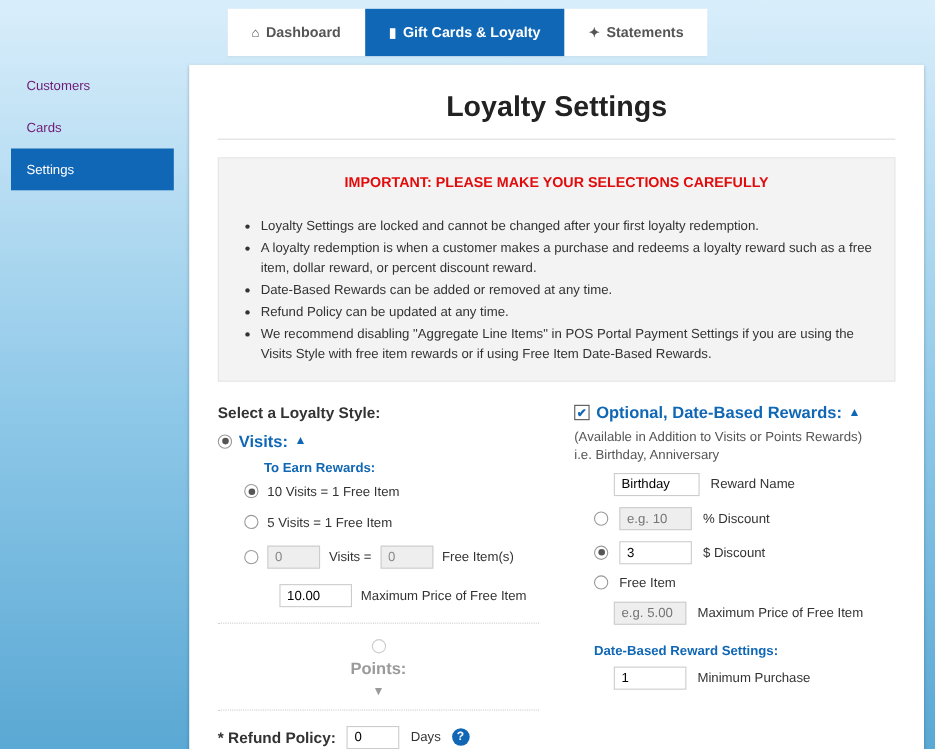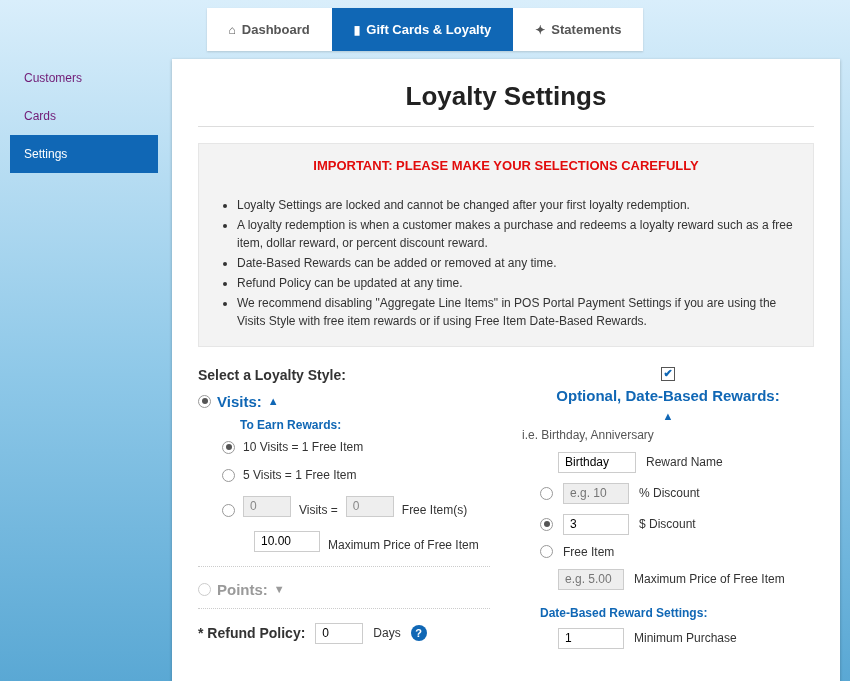--- a/index.html
+++ b/index.html
@@ -60,24 +60,24 @@
     font-size: 12px;
     line-height: 1.5;
   }
   .alert-title { text-align: center; color: #e20b0b; font-weight: bold; font-size: 13px; margin-bottom: 20px; }
   .alert-box ul { padding-left: 20px; }
   .alert-box li { margin-bottom: 2px; }
   .cols { display: flex; gap: 32px; }
   .col { flex: 1; }
   .sec-label { font-size: 14px; font-weight: bold; margin-bottom: 10px; }
   .style-head { font-size: 15px; font-weight: bold; color: #1067b5; display: flex; align-items: center; gap: 6px; margin-bottom: 8px; }
-  .style-head.disabled { color: #9a9a9a; }
+  .style-head.disabled { color: #9a9a9a; flex-direction: column; }
   .chev { font-size: 11px; }
   .earn-label { color: #1067b5; font-weight: bold; font-size: 12px; margin: 0 0 8px 42px; }
-  .opt-row { display: flex; align-items: flex-end; gap: 8px; font-size: 12px; margin: 0 0 14px 24px; }
+  .opt-row { display: flex; align-items: center; gap: 8px; font-size: 12px; margin: 0 0 14px 24px; }
   .opt-row.sub { margin-left: 56px; }
   .radio-dot {
     width: 13px; height: 13px; border: 1px solid #999; border-radius: 50%;
     display: inline-flex; align-items: center; justify-content: center;
     background: #fff;
   }
   .radio-dot.sel::after { content:""; width:6px; height:6px; background:#555; border-radius:50%; }
   .radio-dot.disabled { border-color:#ccc; }
   .num-input {
     width: 48px; height: 21px; border: 1px solid #ccc; font-size: 12px;
@@ -92,21 +92,21 @@
   .chk.on::after { content:"✔"; font-weight:bold; }
   .drow { display:flex; align-items:center; gap:10px; font-size:12px; margin:0 0 10px 18px; }
   .drow .lbl { min-width:0; }
   .drow.pad { margin-left:36px; }
   .sub-heading { color:#1067b5; font-weight:bold; font-size:12px; margin:16px 0 8px 18px; }
   .small-note { font-size:10px; color:#777; margin-left:4px; }
   .dotted { border:none; border-top:1px dotted #ccc; margin:10px 0 14px; }
   .refund-row { display:flex; align-items:center; gap:10px; font-size:14px; font-weight:bold; }
   .refund-row .num-input { font-weight:normal; }
   .help-ic { width:16px; height:16px; border-radius:50%; background:#1067b5; color:#fff; font-size:11px; font-weight:bold; display:inline-flex; align-items:center; justify-content:center; }
-  .opt-head { display:flex; align-items:center; gap:6px; font-size:15px; font-weight:bold; color:#1067b5; margin-bottom:6px;flex-direction:column; }
+  .opt-head { display:flex; align-items:center; gap:6px; font-size:15px; font-weight:bold; color:#1067b5; margin-bottom:6px; }
 </style>
 </head>
 <body>
 
 <div class="topnav-wrap">
   <div class="topnav">
     <div class="topnav-item">
       <span class="icn">⌂</span>
       <span>Dashboard</span>
     </div>
@@ -193,20 +193,21 @@
           <span class="help-ic">?</span>
         </div>
       </div>
 
       <div class="col">
         <div class="opt-head">
           <span class="chk on"></span>
           <span>Optional, Date-Based Rewards:</span>
           <span class="chev">▲</span>
         </div>
+        <div class="note-sub">(Available in Addition to Visits or Points Rewards)</div>
         <div class="note-sub" style="margin-bottom:10px">i.e. Birthday, Anniversary</div>
 
 
         <div class="drow pad">
           <input class="num-input wider" value="Birthday" style="">
           <span class="lbl">Reward Name</span>
         </div>
 
         <div class="drow">
           <span class="radio-dot"></span>

